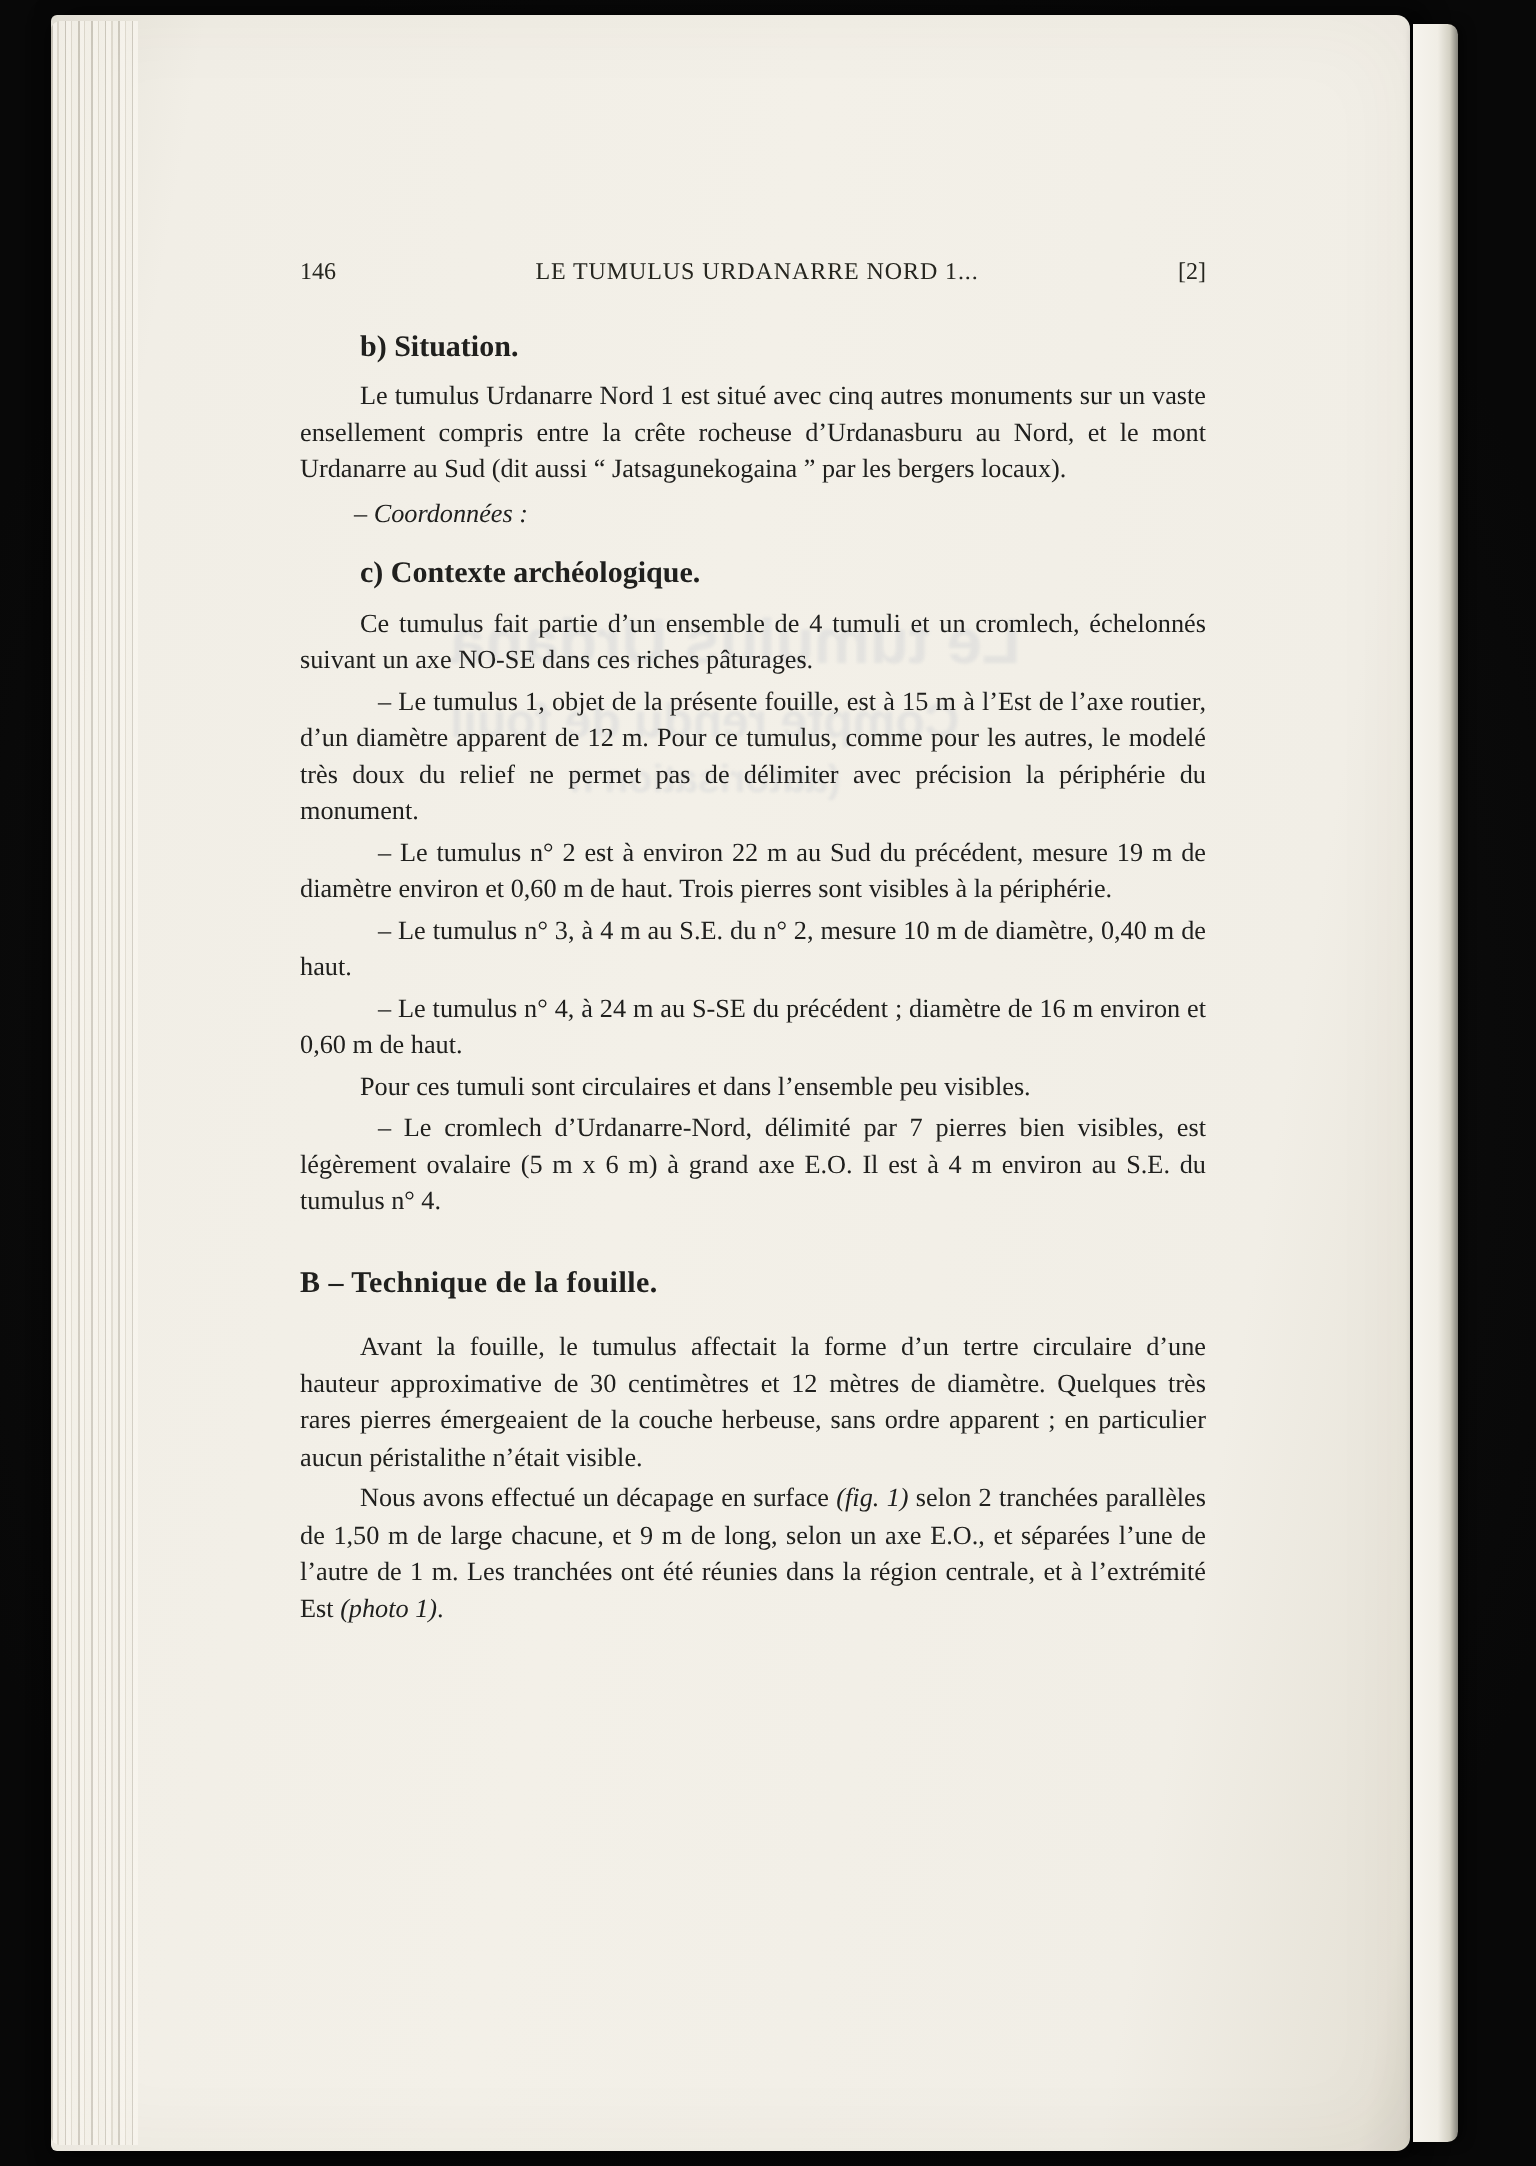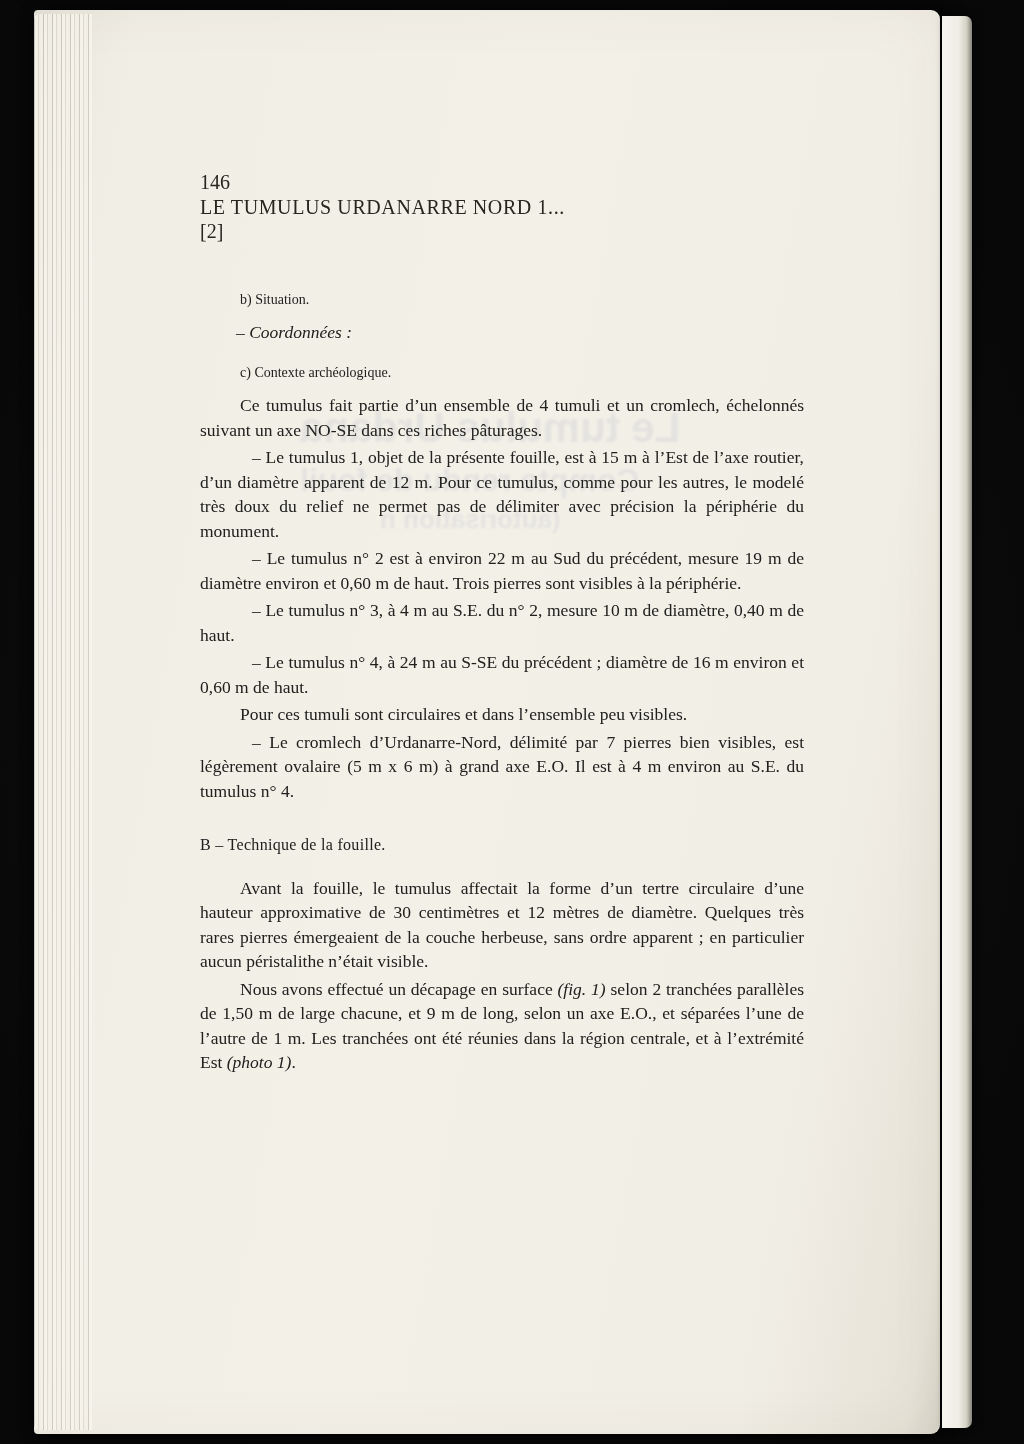--- a/index.html
+++ b/index.html
@@ -52,34 +52,34 @@
   .ghost-2{left:300px;top:462px;font-size:32px;}
   .ghost-3{left:380px;top:504px;font-size:26px;}
 
   
   .text-block{
     position:absolute;left:200px;top:170px;width:604px;
     color:#20201e;font-size:17.5px;line-height:24.5px;
   }
   .runhead{
     display:flex;justify-content:space-between;align-items:baseline;
-    font-size:20px;margin-bottom:44px;color:#26261f;flex-direction:column;
+    font-size:16px;margin-bottom:24px;color:#26261f;
   }
   .runhead .title{letter-spacing:0.6px;}
   .sub-heading{
-    font-size:14px;font-weight:normal;margin:16px 0 8px 0;text-indent:40px;
+    font-size:20px;font-weight:bold;margin:16px 0 8px 0;text-indent:40px;
   }
   .para{margin:0 0 3px 0;text-align:justify;text-indent:40px;}
   .para.dash{text-indent:52px;}
   .coords-label{margin:5px 0 4px 36px;}
   .coords-label .lbl{font-style:italic;}
   .coords-list{margin:0 0 6px 74px;}
   .coords-list .line{margin:0 0 3px 0;}
   .b-heading{
-    font-size:16px;font-weight:normal;margin:30px 0 18px 0;letter-spacing:0.3px;
+    font-size:20px;font-weight:bold;margin:30px 0 18px 0;letter-spacing:0.3px;
   }
   .it{font-style:italic;}
 </style>
 </head>
 <body>
 
 <div class="scan-frame"></div>
 
 <div class="page">
   <div class="page-stack"></div>
@@ -94,20 +94,21 @@
 <div class="text-block">
 
   <div class="runhead">
     <span>146</span>
     <span class="title">LE TUMULUS URDANARRE NORD 1...</span>
     <span>[2]</span>
   </div>
 
   <div class="sub-heading">b) Situation.</div>
 
+  <p class="para">Le tumulus Urdanarre Nord 1 est situé avec cinq autres monuments sur un vaste ensellement compris entre la crête rocheuse d’Urdanasburu au Nord, et le mont Urdanarre au Sud (dit aussi “ Jatsagunekogaina ” par les bergers locaux).</p>
 
   <div class="coords-label">
     <span>–</span>
     <span class="lbl">Coordonnées :</span>
   </div>
 
 
   <div class="sub-heading">c) Contexte archéologique.</div>
 
   <p class="para">Ce tumulus fait partie d’un ensemble de 4 tumuli et un cromlech, échelonnés suivant un axe NO-SE dans ces riches pâturages.</p>

